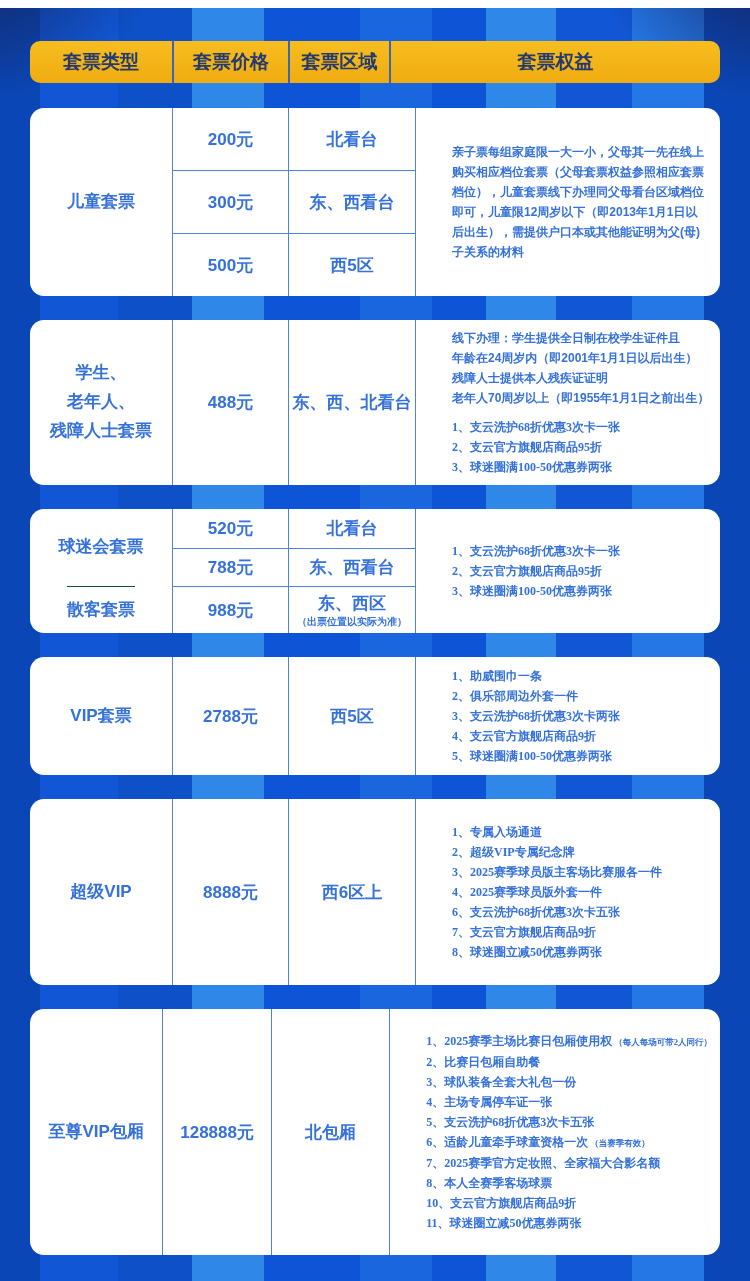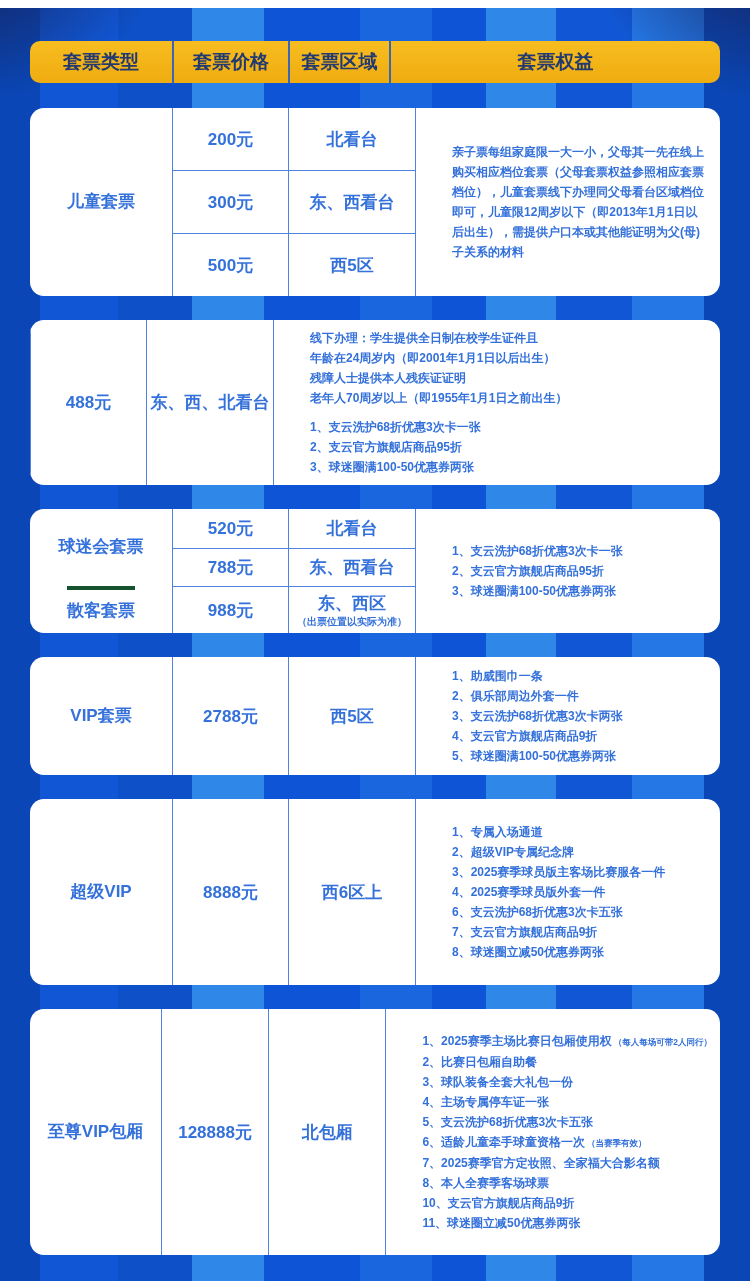--- a/index.html
+++ b/index.html
@@ -59,28 +59,28 @@
   .c-price,.c-zone,.c-ben{border-left:1px solid #4E82DD;}
 
   .col{display:flex;flex-direction:column;}
   .col .sub{flex:1;display:flex;flex-direction:column;align-items:center;justify-content:center;
     font-size:17px;font-weight:bold;text-align:center;}
   .col .sub+.sub{border-top:1px solid #4E82DD;}
 
   
   .g3 .s1{flex:0 0 39px;} .g3 .s2{flex:0 0 38px;} .g3 .s3{flex:0 0 47px;}
   .g3 .t1{flex:0 0 77px;display:flex;align-items:center;justify-content:center;}
-  .g3 .t2{flex:0 0 47px;display:flex;align-items:center;justify-content:center;border-top:4px solid #14532d;}
+  .g3 .t2{flex:0 0 47px;display:flex;align-items:center;justify-content:center;border-top:1px solid #14532d;}
   .g3 .c-type{display:flex;flex-direction:column;padding:0;}
 
   .znote{font-size:10px;font-weight:600;margin-top:1px;line-height:1.2;}
 
   .para{margin:0;max-width:256px;}
   .pre{white-space:pre-line;margin-bottom:9px;max-width:none;}
-  .blist{list-style:none;margin:0;padding:0;}
+  .blist{list-style:none;margin:0;padding:0;font-family:Liberation Serif, serif;}
   .blist li{white-space:nowrap;}
   .btxt{display:inline;}
   .bnote{display:inline;font-size:8.5px;margin-left:2px;}
 </style>
 </head>
 <body>
 
 <div class="page">
   <div class="table">
 
@@ -102,20 +102,23 @@
         <div class="sub">北看台</div>
         <div class="sub">东、西看台</div>
         <div class="sub">西5区</div>
       </div>
       <div class="c-ben">
         <p class="para">亲子票每组家庭限一大一小，父母其一先在线上购买相应档位套票（父母套票权益参照相应套票档位），儿童套票线下办理同父母看台区域档位即可，儿童限12周岁以下（即2013年1月1日以后出生），需提供户口本或其他能证明为父(母)子关系的材料</p>
       </div>
     </section>
 
     <section class="card h165">
+      <div class="c-type">学生、
+老年人、
+残障人士套票</div>
       <div class="c-price col">
         <div class="sub">488元</div>
       </div>
       <div class="c-zone col">
         <div class="sub">东、西、北看台</div>
       </div>
       <div class="c-ben">
         <p class="para pre">线下办理：学生提供全日制在校学生证件且
 年龄在24周岁内（即2001年1月1日以后出生）
 残障人士提供本人残疾证证明

